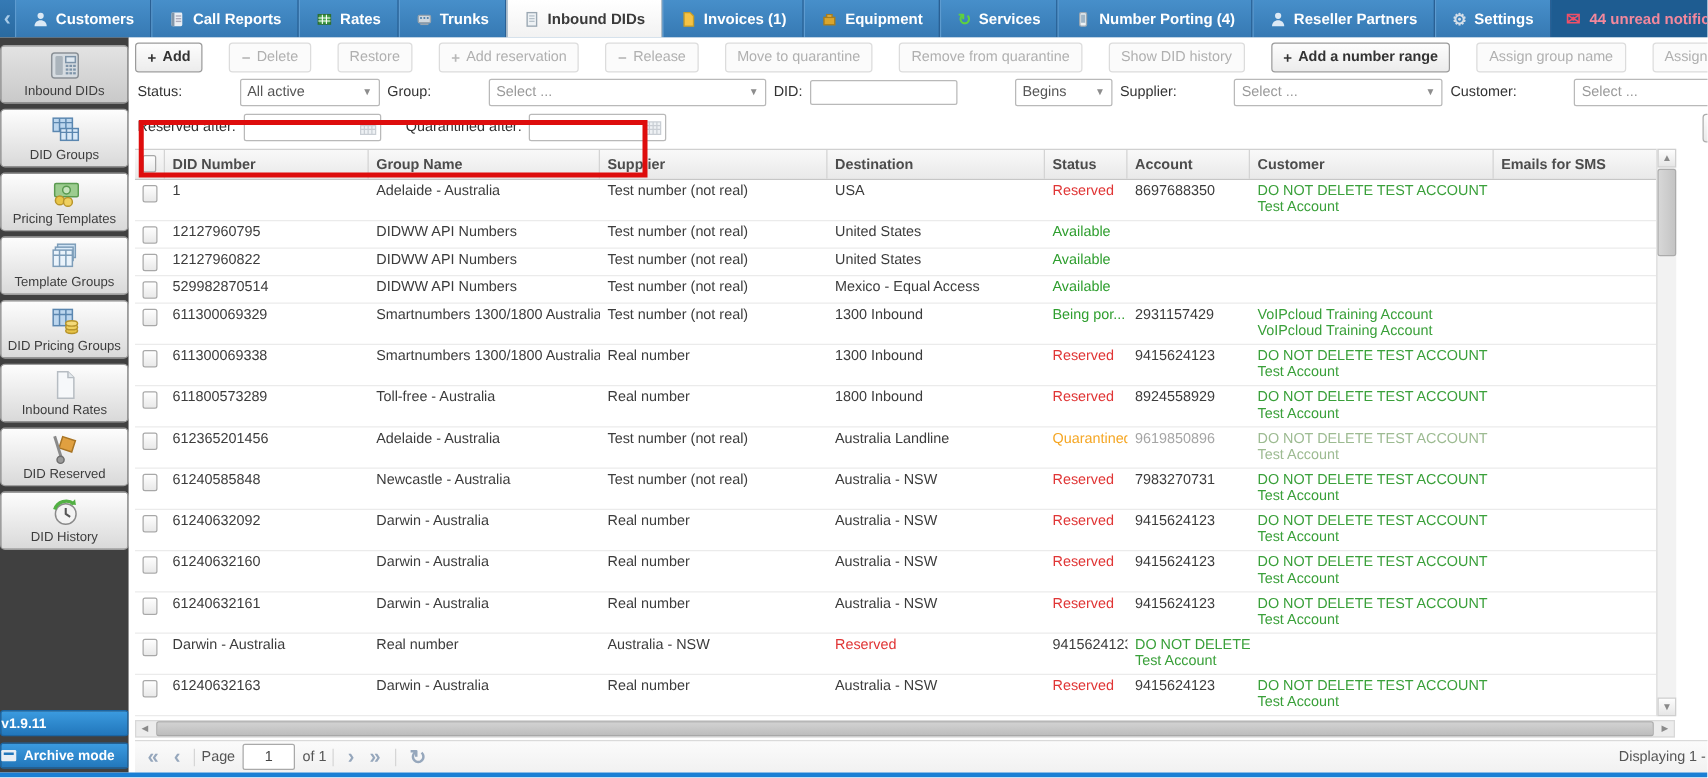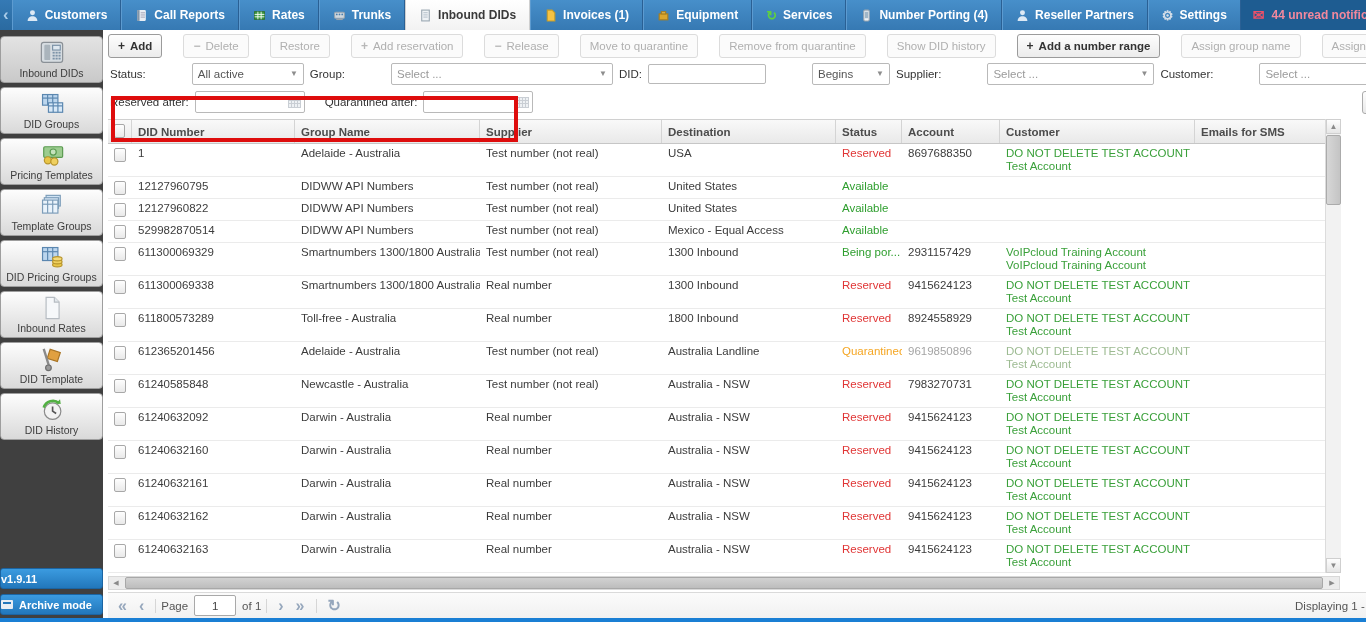--- a/index.html
+++ b/index.html
@@ -301,21 +301,21 @@
         <span class="slabel">Inbound Rates</span>
       </div>
       <div class="sbtn">
         <span>
             <svg width="30" height="26" viewBox="0 0 24 22">
               <rect x="9" y="4" width="9" height="8" fill="#e0a040" stroke="#a87424" transform="rotate(18 13.5 8)"></rect>
               <line x1="5" y1="2.5" x2="9.5" y2="17" stroke="#8a8a8a" stroke-width="2"></line>
               <circle cx="9" cy="18.5" r="2.4" fill="#9a9a9a" stroke="#6e6e6e"></circle>
             </svg>
           </span>
-        <span class="slabel">DID Template</span>
+        <span class="slabel">DID Reserved</span>
       </div>
       <div class="sbtn">
         <span>
             <svg width="30" height="26" viewBox="0 0 24 22">
               <circle cx="12.5" cy="12" r="7" fill="#f3f3f3" stroke="#8a8a8a"></circle>
               <path d="M12.5 8v4l3 2" fill="none" stroke="#555" stroke-width="1.4"></path>
               <path d="M5 9A8.2 8.2 0 0 1 18 5.2" fill="none" stroke="#52b043" stroke-width="2.2"></path>
               <path d="M18.8 2l.6 4-4-.6z" fill="#52b043"></path>
             </svg>
           </span>
@@ -648,21 +648,20 @@
               <div class="td">
                   <div class="cust">DO NOT DELETE TEST ACCOUNT</div>
                   <div class="cust2">Test Account</div>
                 </div>
               <div class="td"></div>
             </div>
               <div class="trow">
               <div class="td cbcell">
                   <span class="cb"></span>
                 </div>
-              <div class="td">61240632162</div>
               <div class="td">Darwin - Australia</div>
               <div class="td">Real number</div>
               <div class="td">Australia - NSW</div>
               <div class="td stcell st-red">Reserved</div>
               <div class="td acct">9415624123</div>
               <div class="td">
                   <div class="cust">DO NOT DELETE TEST ACCOUNT</div>
                   <div class="cust2">Test Account</div>
                 </div>
               <div class="td"></div>

